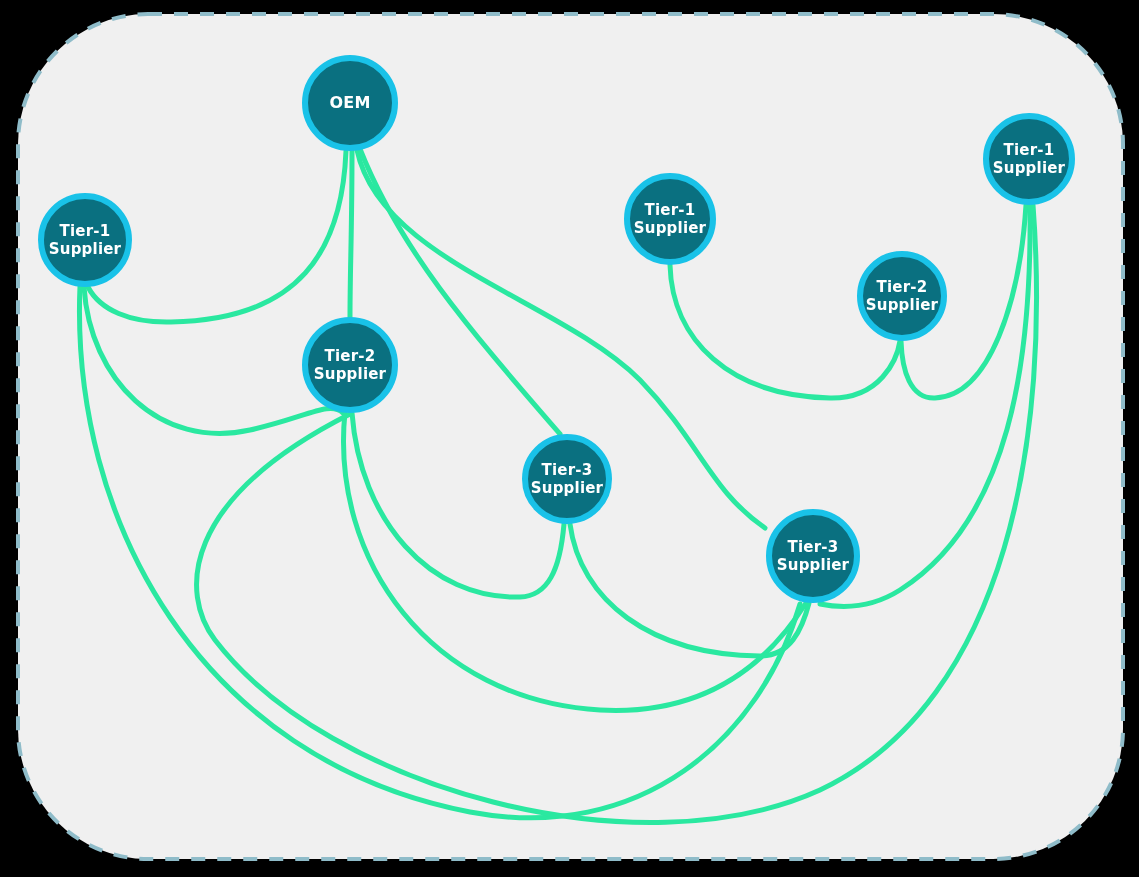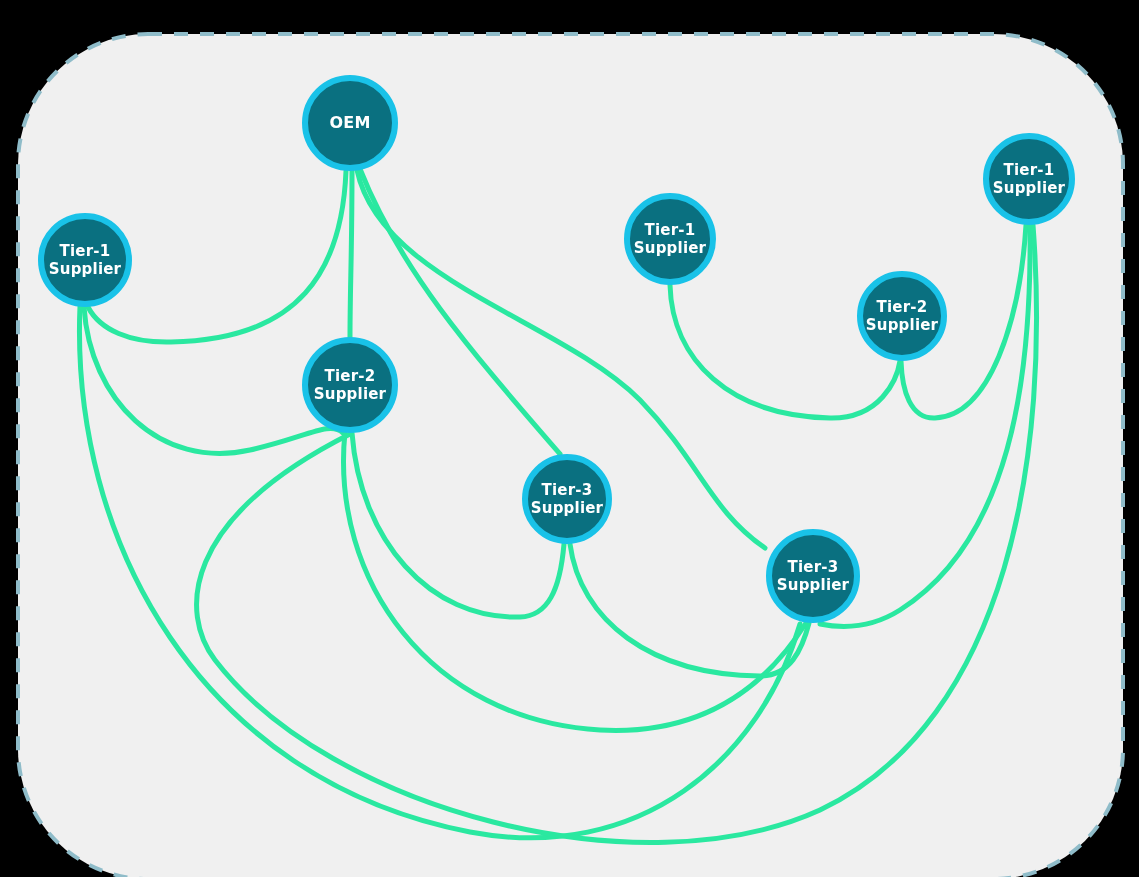--- a/index.html
+++ b/index.html
@@ -1,18 +1,18 @@
 <!DOCTYPE html>
 <html><head>
 <meta charset="utf-8">
 <style>
   html,body{margin:0;padding:0;background:#000;}
   body{width:1139px;height:877px;overflow:hidden;
        font-family:"DejaVu Sans","Liberation Sans",sans-serif;}
-  #stage{position:relative;width:1139px;height:775px;margin-top:20px;}
+  #stage{position:relative;width:1139px;height:775px;}
   #canvas{position:absolute;inset:0;display:block;}
   .node-label{font-weight:700;fill:#ffffff;text-anchor:middle;
               font-family:"DejaVu Sans","Liberation Sans",sans-serif;
               font-size:15px;letter-spacing:.2px;paint-order:stroke;}
   .node-label.single{font-size:16px;}
 </style>
 </head>
 <body>
 
 <div id="stage">

